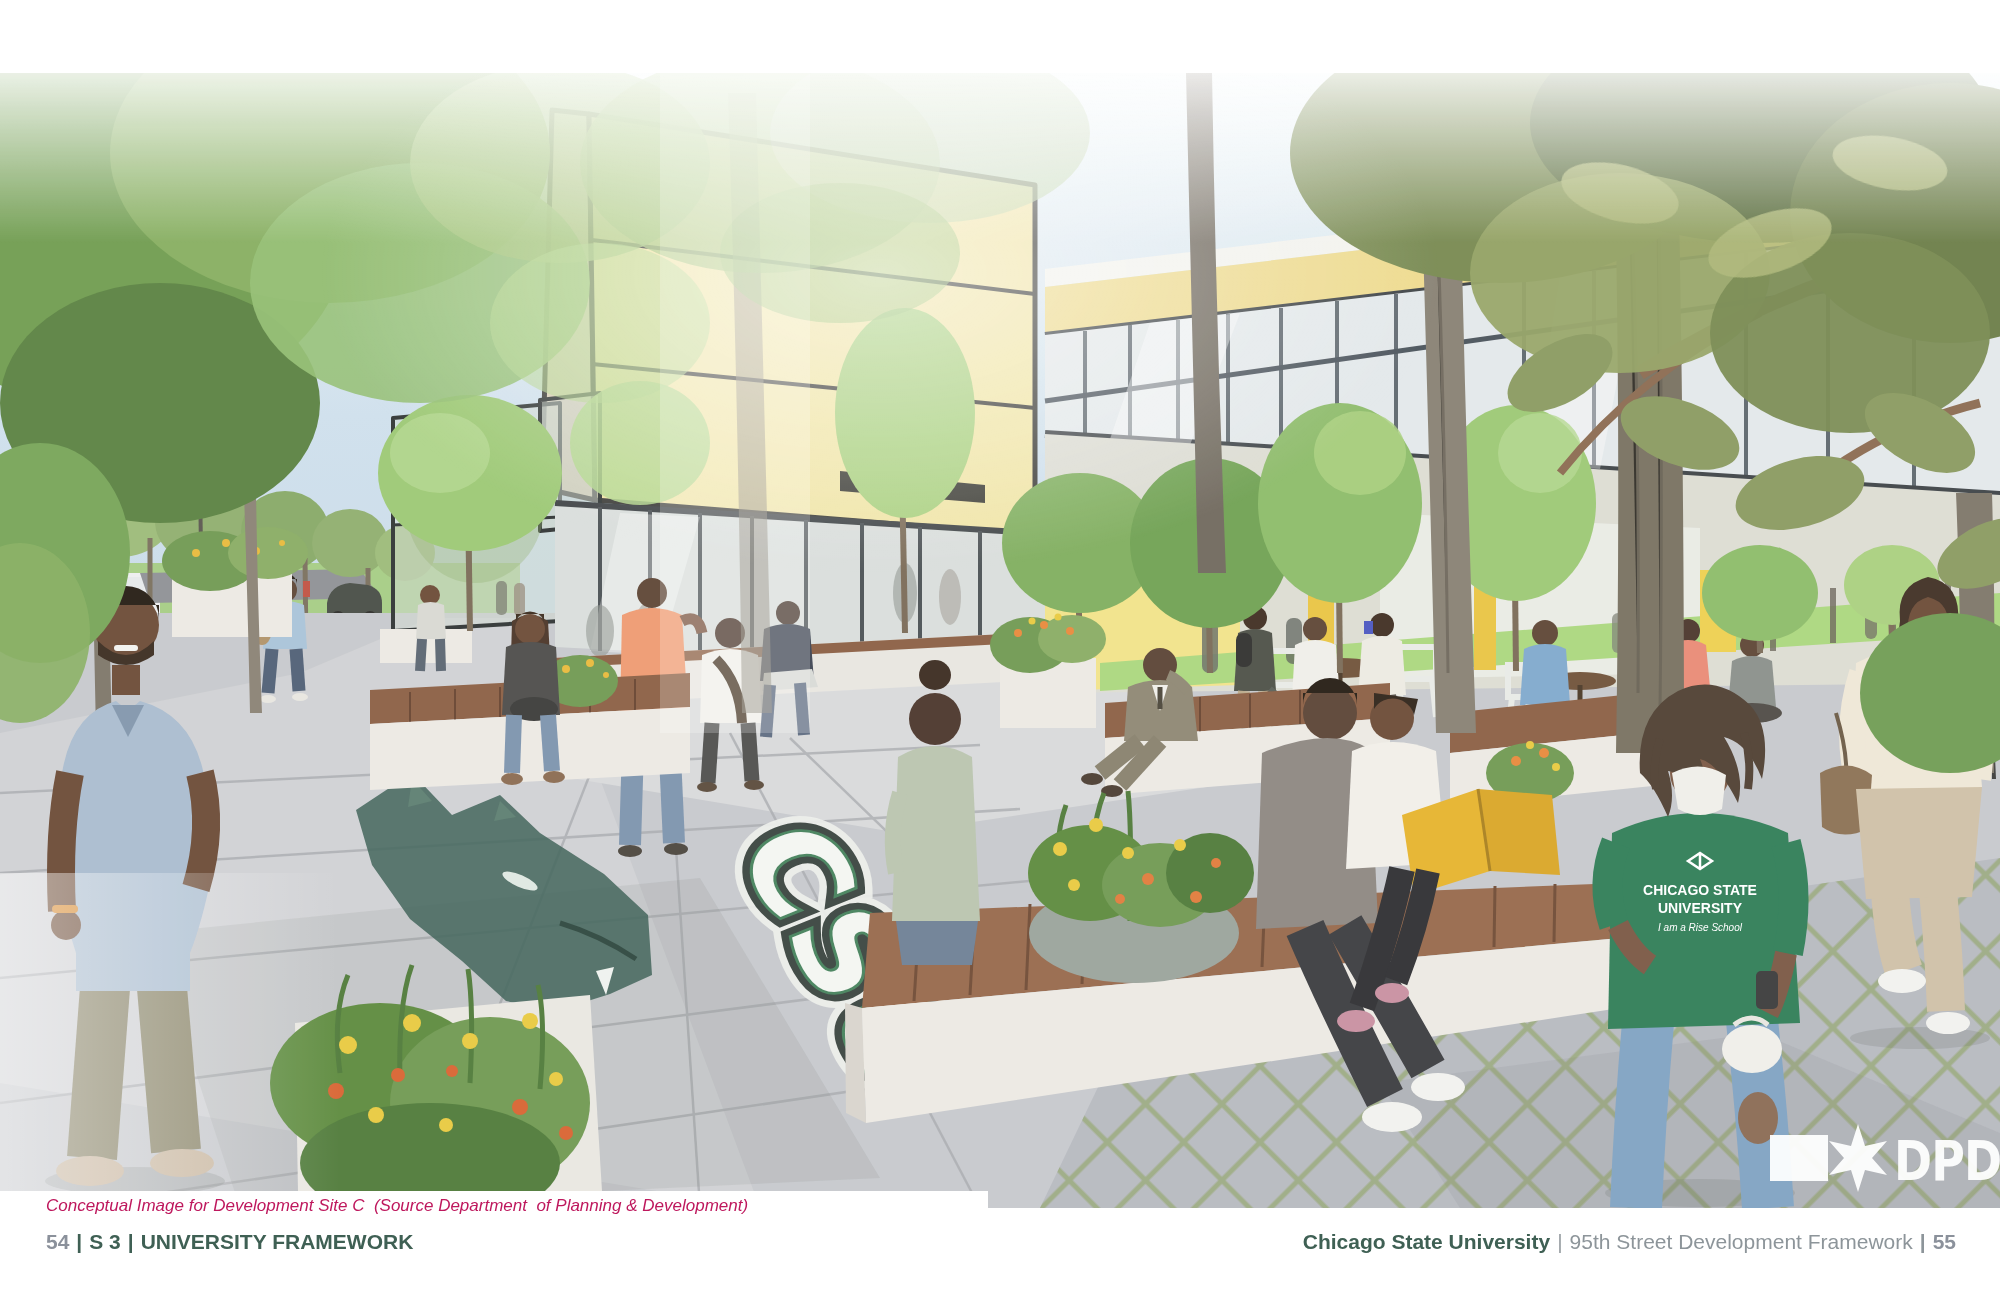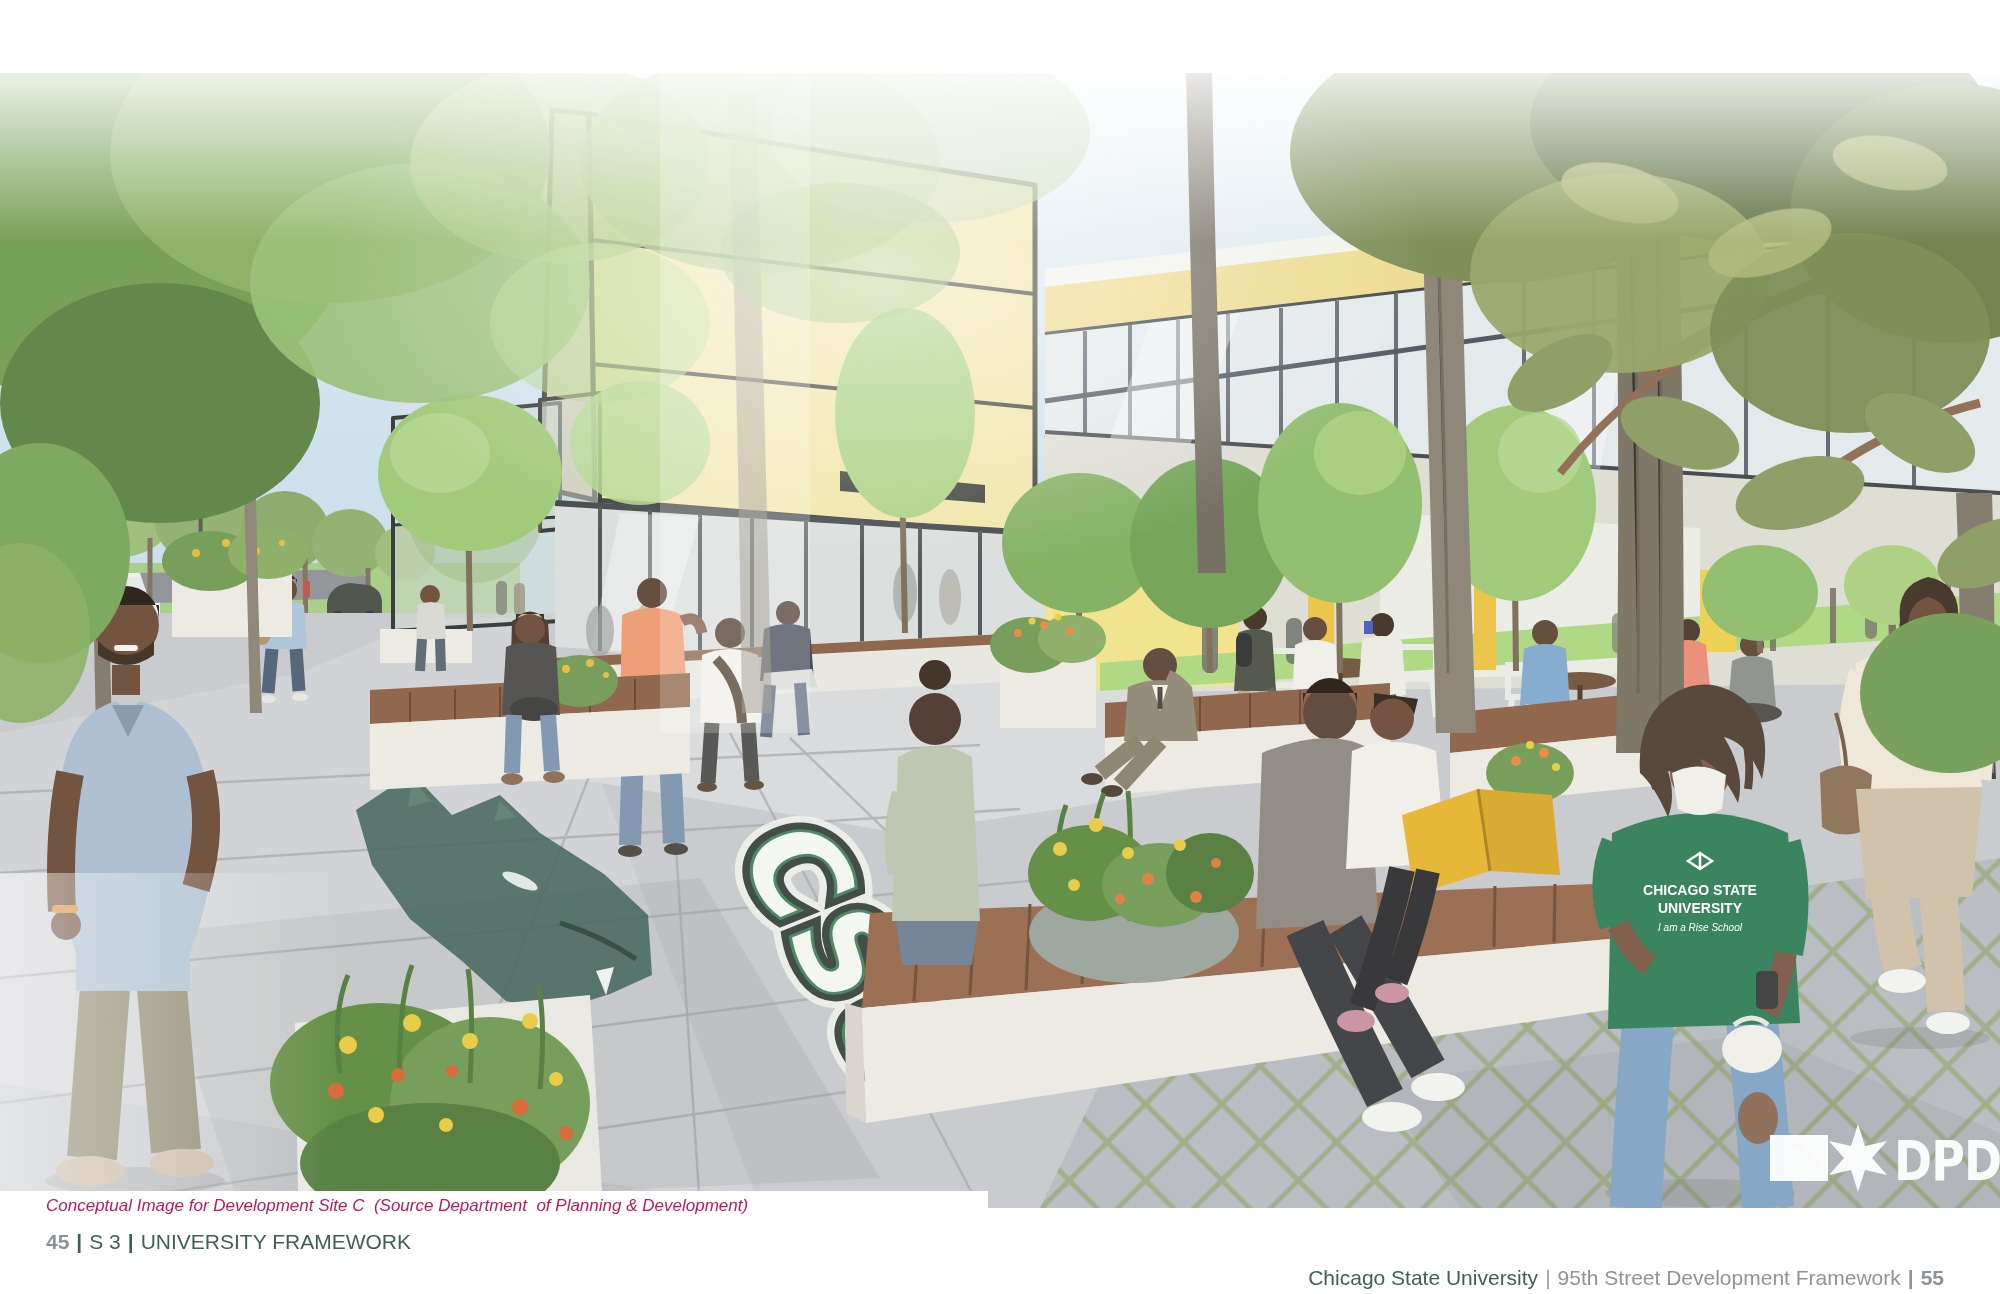--- a/index.html
+++ b/index.html
@@ -5,23 +5,23 @@
   html,body{margin:0;padding:0;background:#e8e8e8;}
   .page{position:relative;width:2000px;height:1294px;background:#ffffff;overflow:hidden;
         font-family:"Liberation Sans", sans-serif;}
   .photo{position:absolute;left:0;top:73px;width:2000px;height:1135px;}
   .photo svg{display:block;width:100%;height:100%;}
   .caption{position:absolute;left:46px;top:1196px;width:1100px;
            font-family:"Liberation Sans",sans-serif;font-style:italic;
            font-size:17px;color:#be185d;white-space:pre-wrap;z-index:5;}
   .footer{position:absolute;top:1229px;font-size:21px;line-height:1.2;z-index:5;}
   .footer-left{left:46px;font-weight:bold;}
-  .footer-right{right:56px;margin-top:36px;}
+  .footer-right{right:44px;}
   .fnum{color:#8b919b;font-weight:bold;}
-  .fgreen{color:#3f6054;font-weight:normal;}
+  .fgreen{color:#3f6054;font-weight:bold;}
   .fgray{color:#8d959a;font-weight:normal;}
   .fsep-dark{color:#3f6054;font-weight:bold;margin:0 7px;}
   .fsep-gray{color:#9aa0a4;font-weight:normal;margin:0 7px;}
 </style>
 </head>
 <body>
 
 <div class="page">
 
   <div class="photo">
@@ -689,20 +689,20 @@
       <text transform="translate(1894,1107) scale(.82,1)" font-family="'DejaVu Sans',sans-serif" font-weight="bold" font-size="56" fill="#ffffff" letter-spacing="-1">DPD</text>
     </g>
 
     <rect x="0" y="1118" width="988" height="17" fill="#ffffff"></rect>
   </svg>
   </div>
 
   <div class="caption">Conceptual Image for Development Site C  (Source Department  of Planning &amp; Development)</div>
 
   <div class="footer footer-left">
-    <span class="fnum">45</span><span class="fsep-dark">|</span><span class="fgreen">S 3</span><span class="fsep-dark">|</span><span class="fgreen">UNIVERSITY FRAMEWORK</span>
+    <span class="fnum">54</span><span class="fsep-dark">|</span><span class="fgreen">S 3</span><span class="fsep-dark">|</span><span class="fgreen">UNIVERSITY FRAMEWORK</span>
   </div>
 
   <div class="footer footer-right">
     <span class="fgreen">Chicago State University</span><span class="fsep-gray">|</span><span class="fgray">95th Street Development Framework</span><span class="fsep-gray" style="font-weight:bold;color:#8d959a;">|</span><span class="fnum">55</span>
   </div>
 
 </div>
 
 </body></html>

